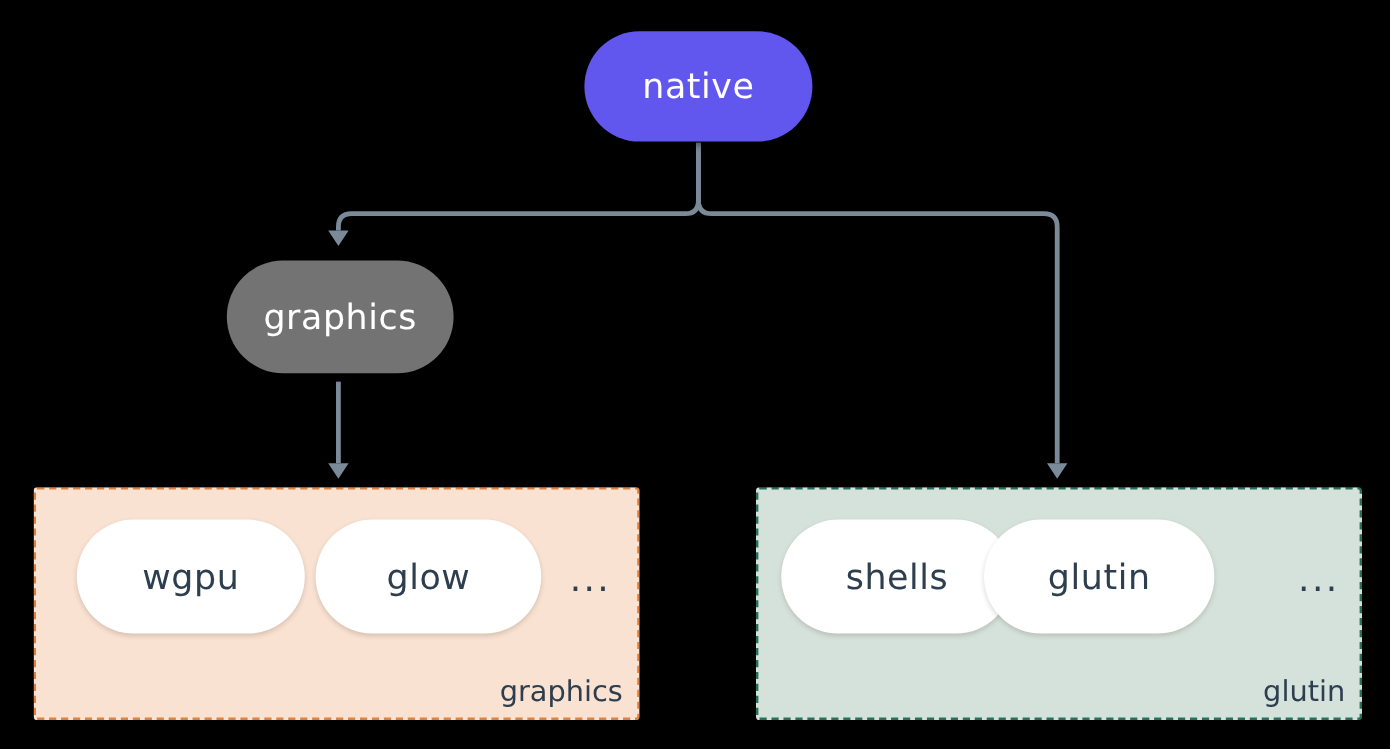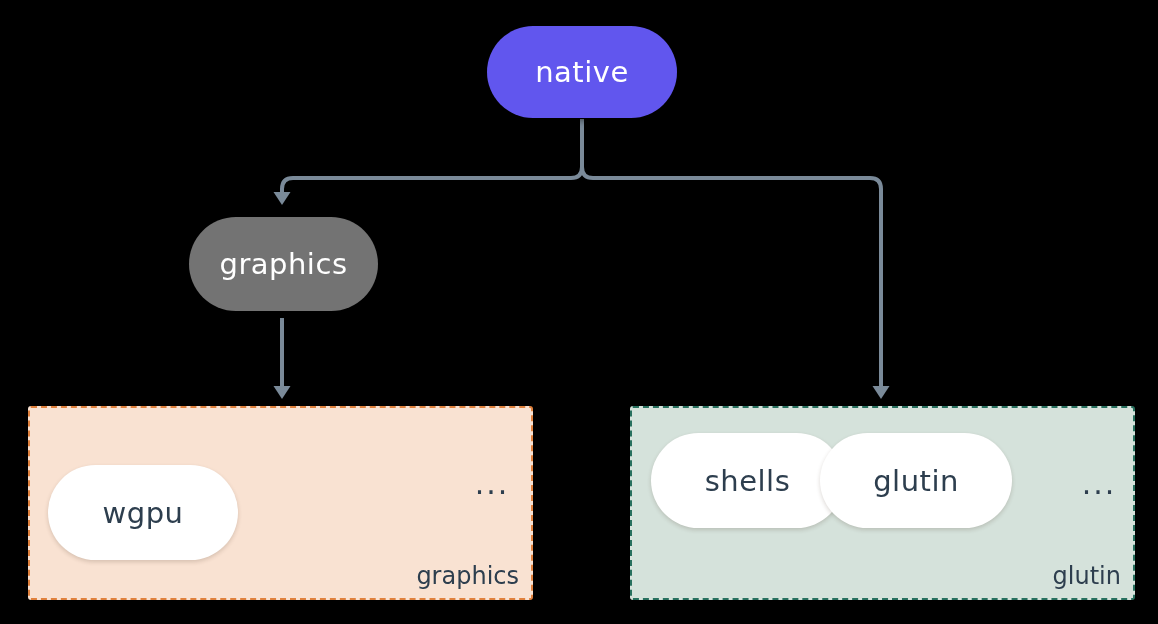--- a/index.html
+++ b/index.html
@@ -71,21 +71,21 @@
     color: #2d3e4e;
   }
   .item-pill {
     background: #ffffff;
     color: #2d3e4e;
     font-size: 29px;
     height: 95px;
     top: 433px;
     box-shadow: 0 2px 4px rgba(60,40,20,0.18);
   }
-  .item-wgpu   { left: 48px;  width: 190px; margin-top: 32px; }
+  .item-wgpu   { left: 64px;  width: 190px; }
   .item-glow   { left: 263px; width: 188px; }
   .item-winit  { left: 651px; width: 193px; }
   .item-glutin { left: 820px; width: 192px; }
   .ellipsis {
     position: absolute;
     color: #2d3e4e;
     font-size: 30px;
     z-index: 2;
     transform: translate(-50%, -50%);
     letter-spacing: 2px;
@@ -117,20 +117,23 @@
   <div class="pill pill-graphics">
     <span>graphics</span>
   </div>
 
   <div class="groupbox groupbox-renderers">
     <span class="group-label">graphics</span>
   </div>
   <div class="pill item-pill item-wgpu">
     <span>wgpu</span>
   </div>
+  <div class="pill item-pill item-glow">
+    <span>glow</span>
+  </div>
   <span class="ellipsis ellipsis-renderers">...</span>
 
   <div class="groupbox groupbox-shells">
     <span class="group-label">glutin</span>
   </div>
   <div class="pill item-pill item-winit">
     <span>shells</span>
   </div>
   <div class="pill item-pill item-glutin">
     <span>glutin</span>

